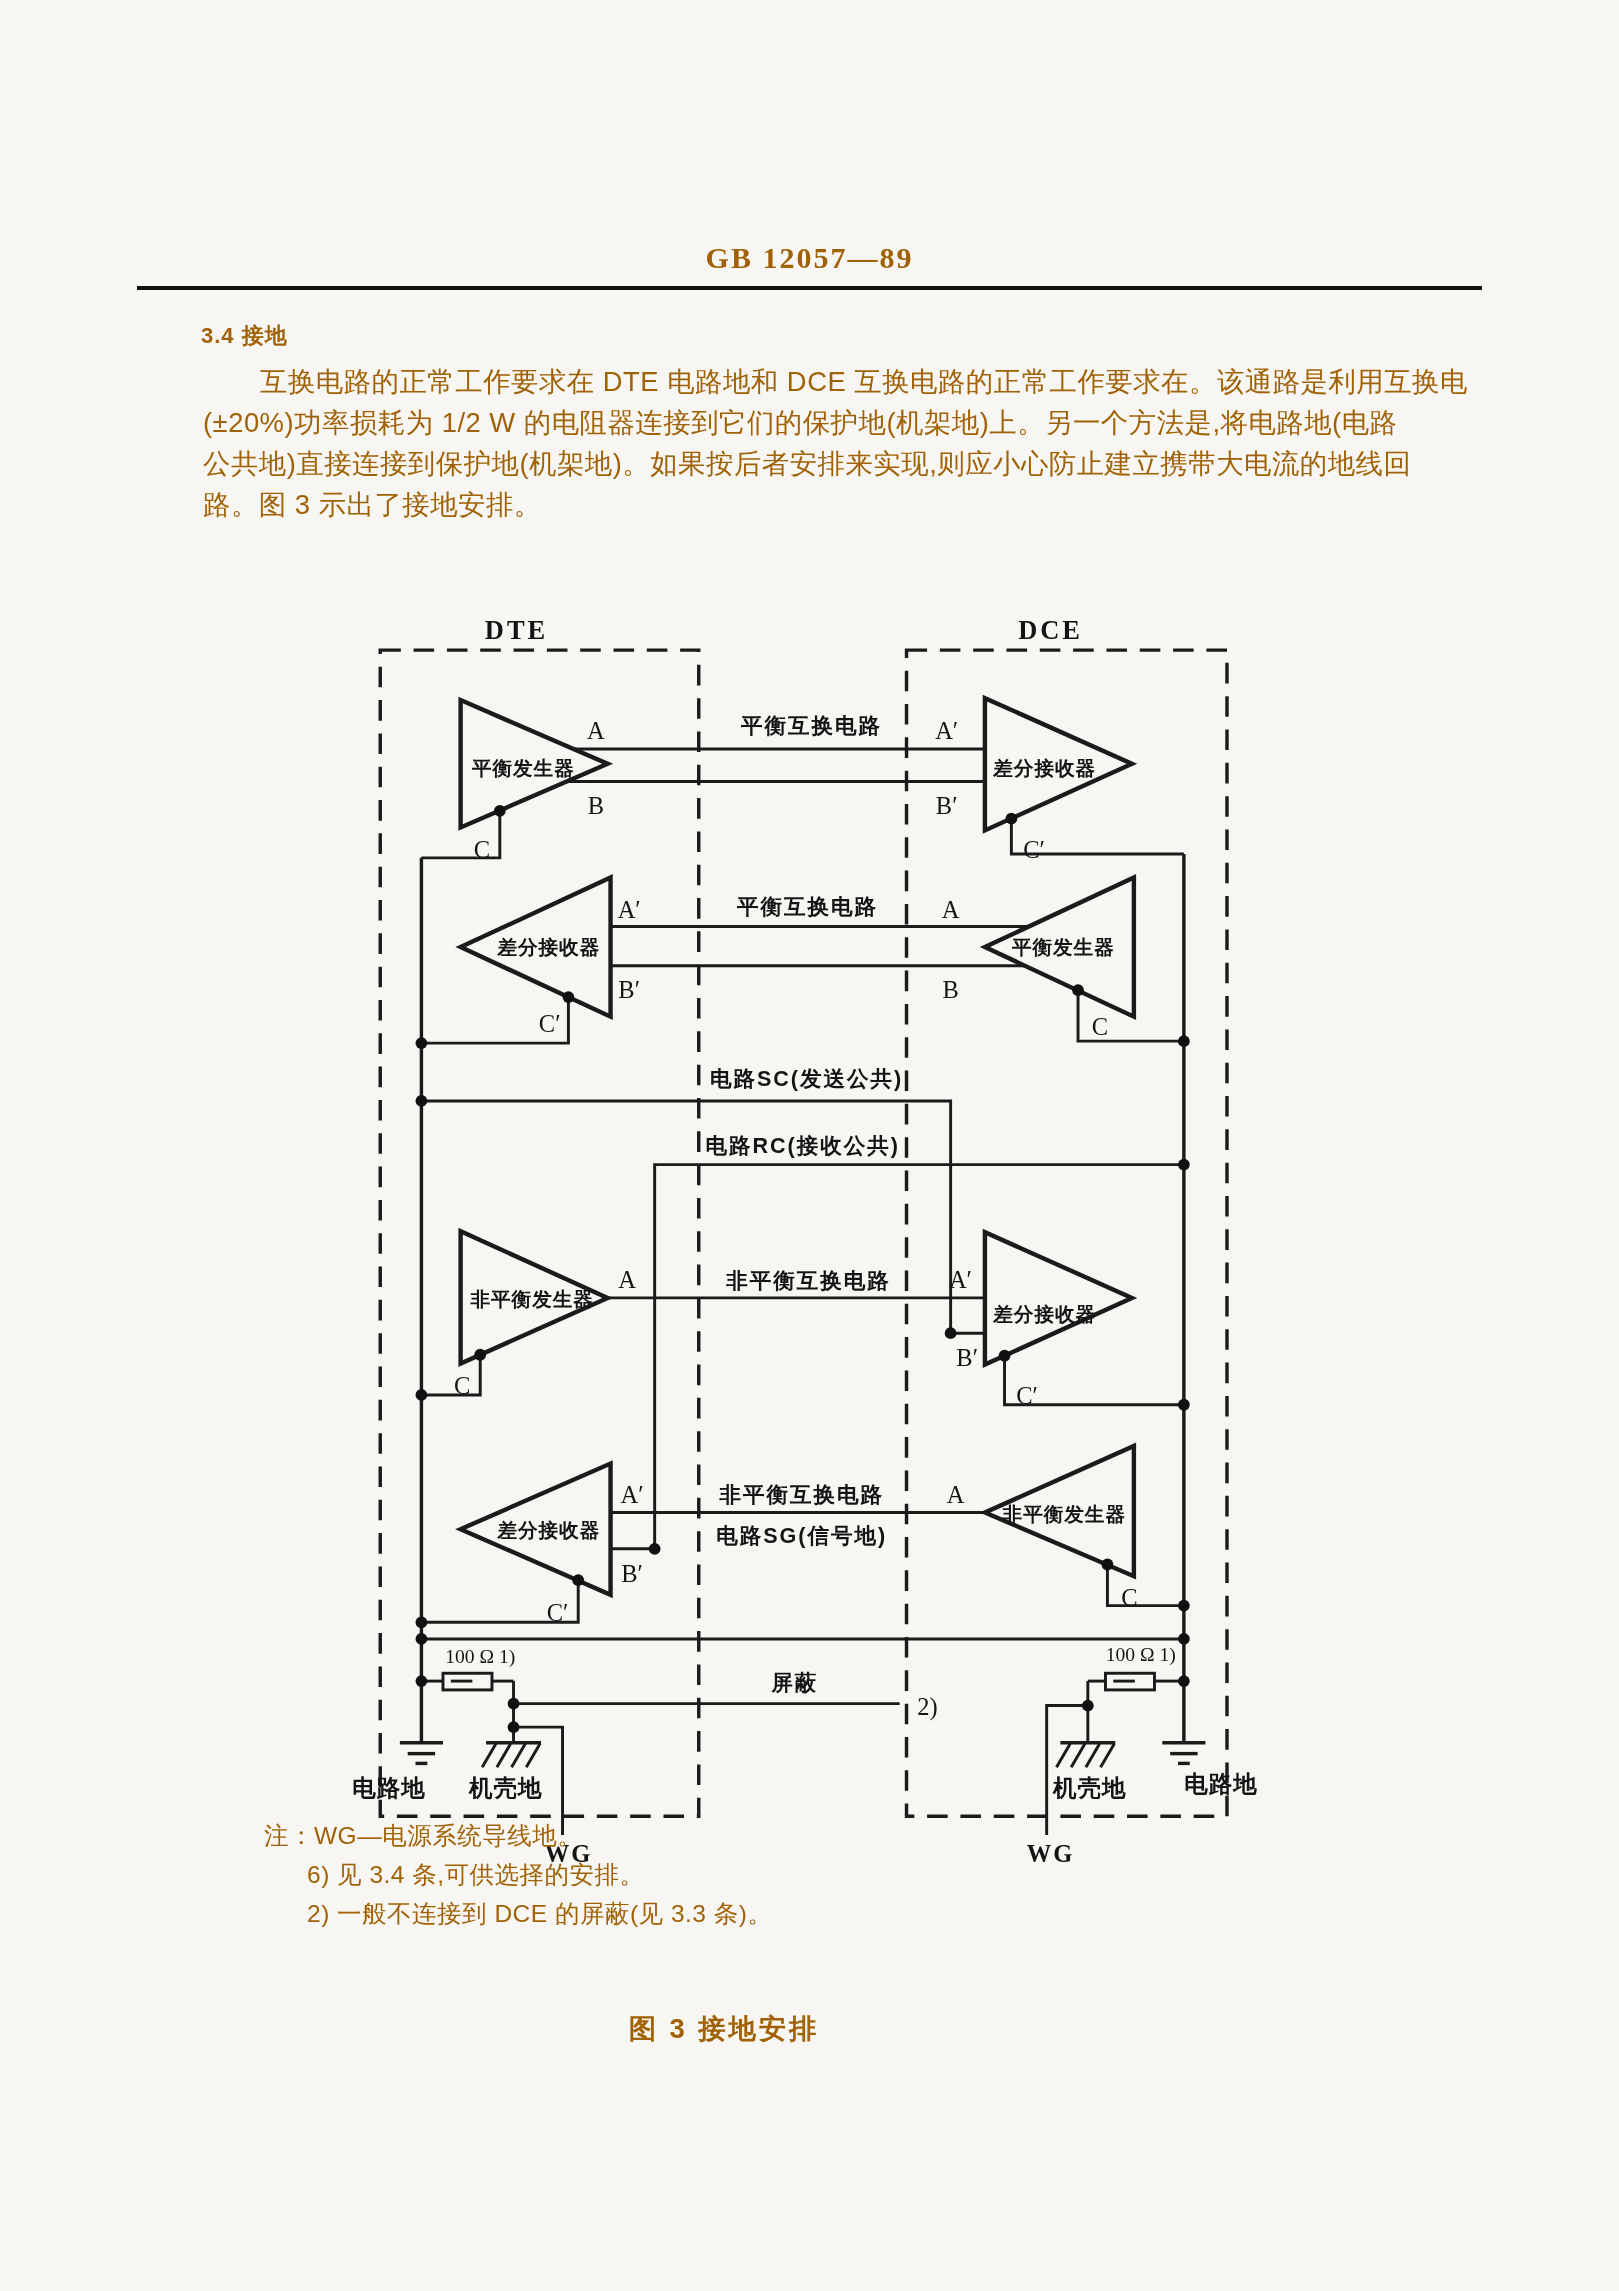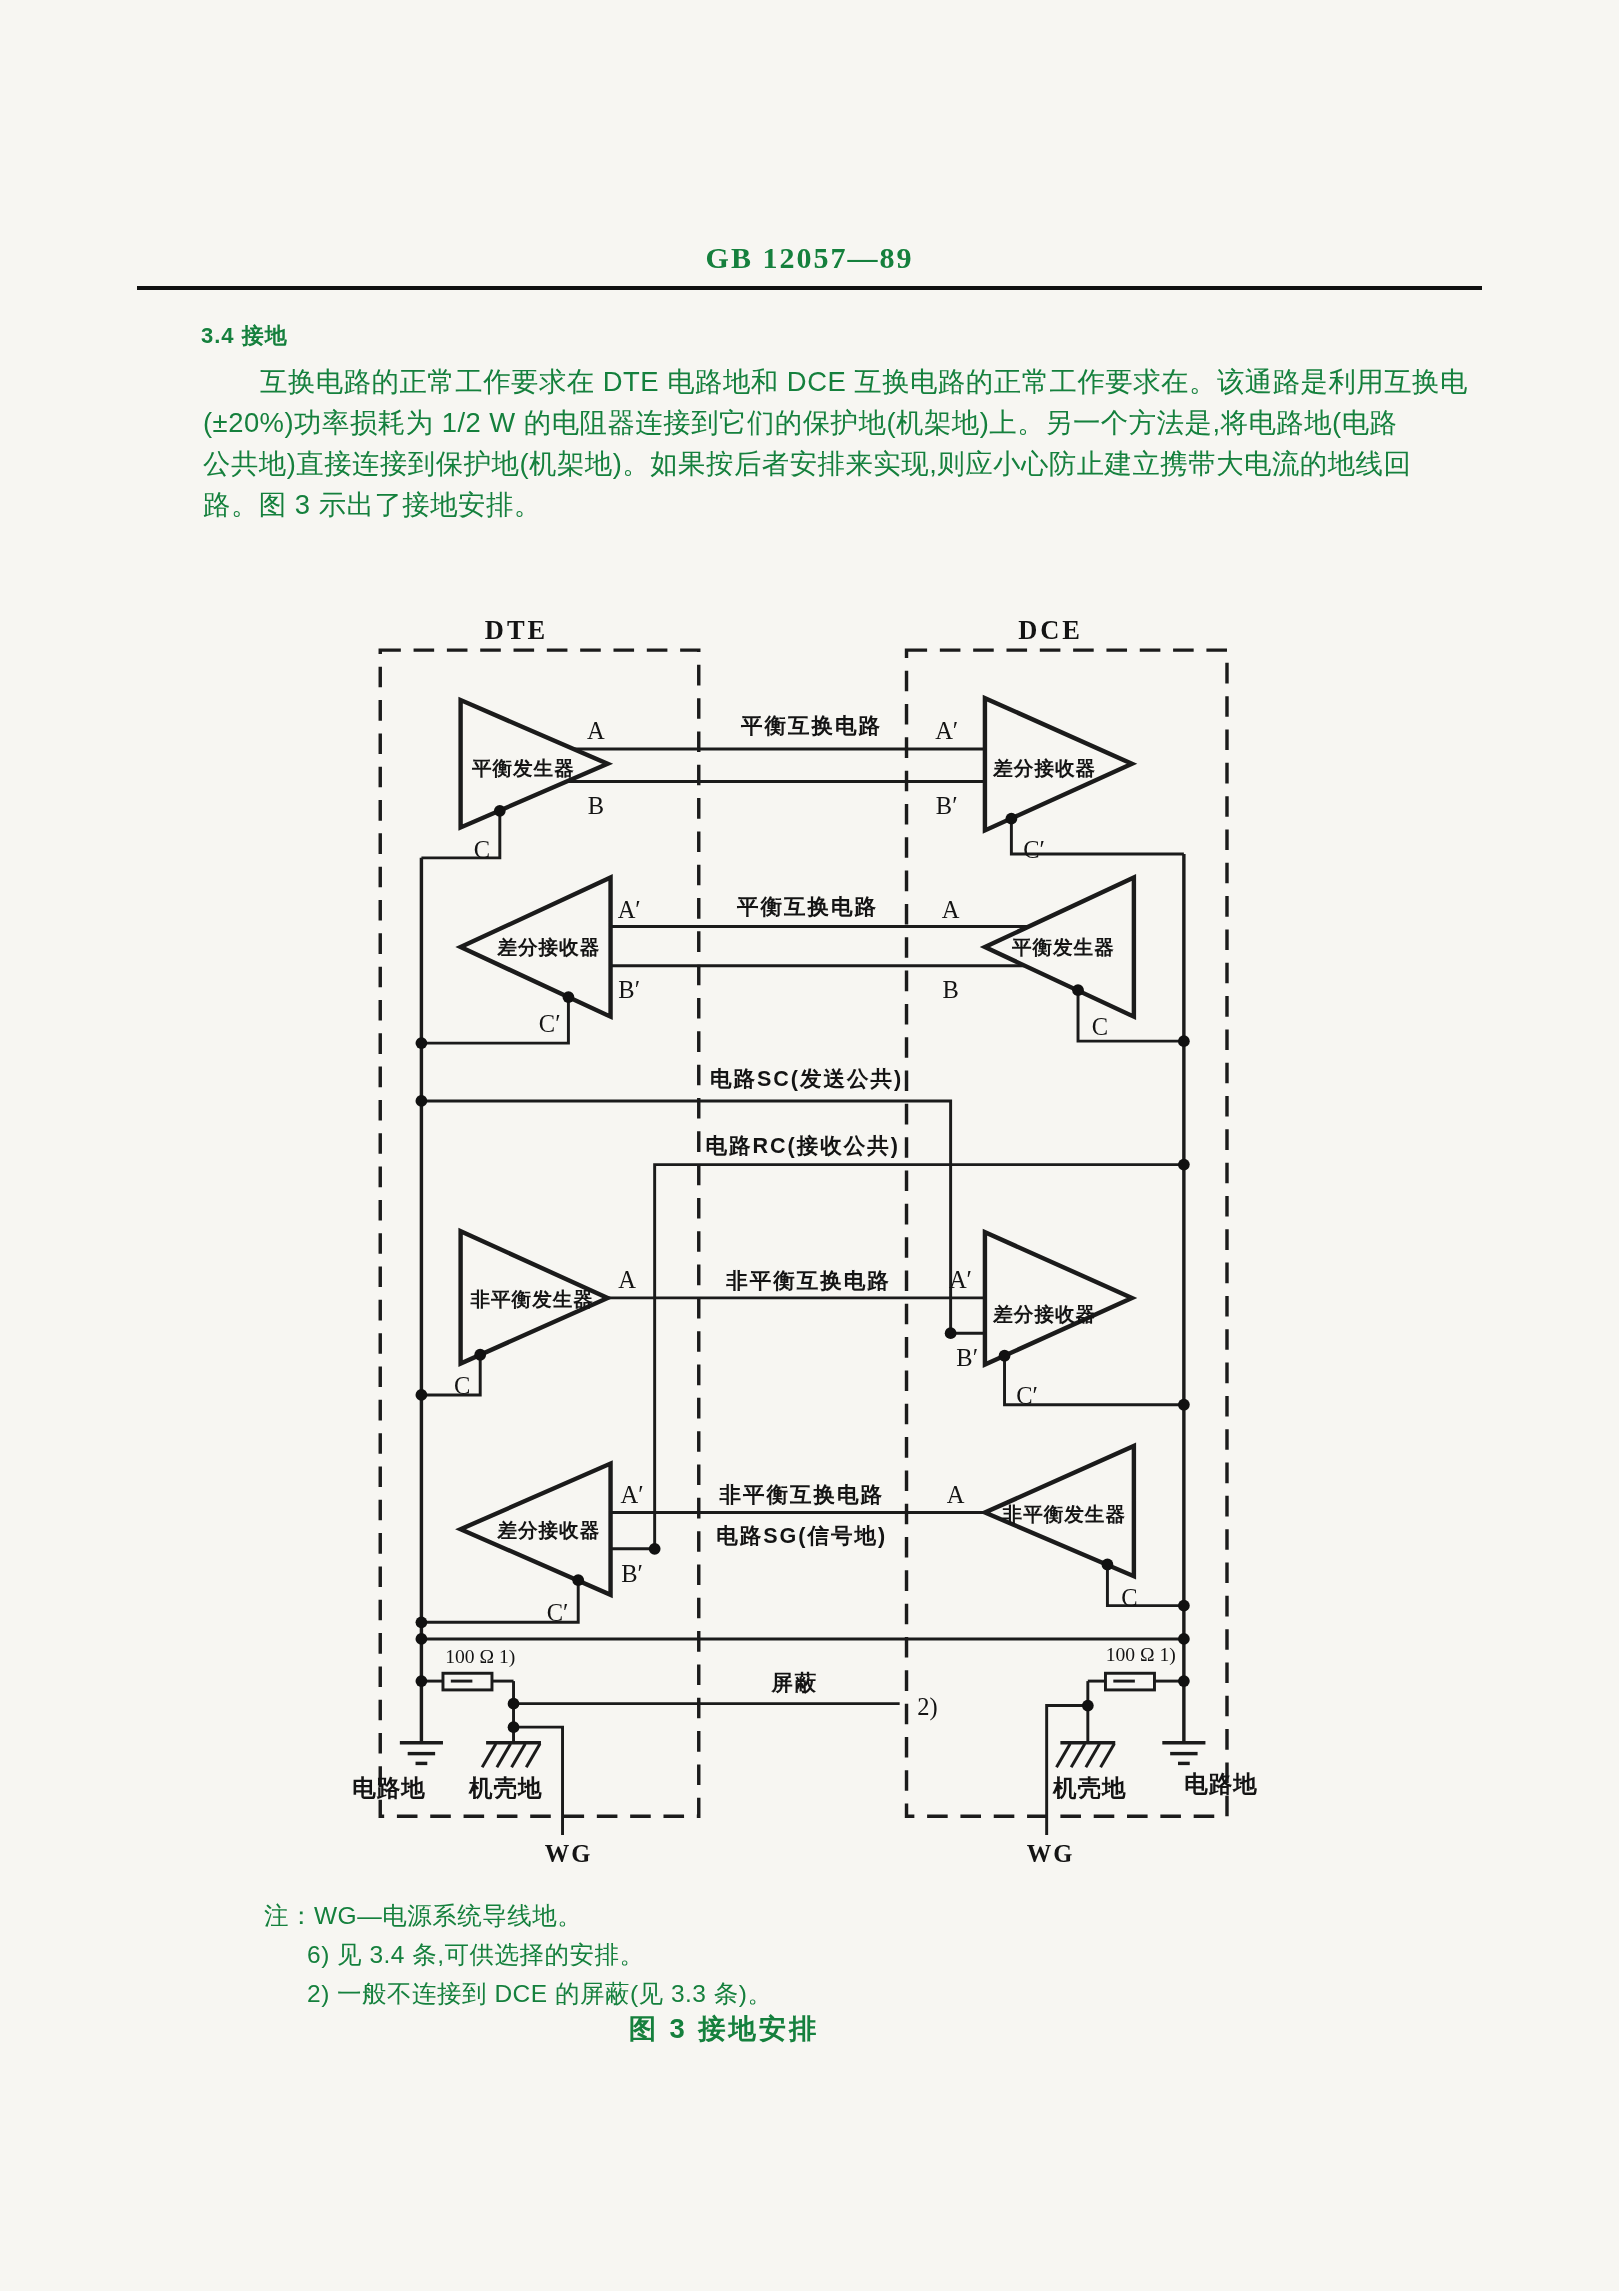--- a/index.html
+++ b/index.html
@@ -1,35 +1,35 @@
 <!DOCTYPE html>
 <html><head>
 <meta charset="utf-8">
 <style>
   html,body{margin:0;padding:0;background:#888;}
   .page{
     position:relative;width:1619px;height:2292px;background:#f7f6f2;
-    font-family:"Liberation Sans",sans-serif;color:#15803d;overflow:hidden;
+    font-family:"Liberation Sans",sans-serif;color:#a16207;overflow:hidden;
   }
   .hdr{
     position:absolute;left:0;top:241px;width:100%;text-align:center;
     font-family:"Liberation Serif",serif;font-weight:bold;font-size:30px;letter-spacing:2px;
   }
   .rule{position:absolute;left:137px;top:286px;width:1345px;height:3.9px;background:#111;}
   .sect{
     position:absolute;left:201px;top:321px;font-size:22px;font-weight:bold;letter-spacing:1px;
   }
   .para{
     position:absolute;left:203px;top:361px;width:1289px;
     font-size:27.4px;line-height:41px;letter-spacing:0.5px;
   }
   .para .ln{white-space:nowrap;}
   .para .indent{padding-left:57px;}
   .notes{
-    position:absolute;left:264px;top:1896px;font-size:24.5px;line-height:39px;letter-spacing:0.5px;
+    position:absolute;left:264px;top:1816px;font-size:24.5px;line-height:39px;letter-spacing:0.5px;
   }
   .notes .n-sub{padding-left:43px;}
   .caption{
     position:absolute;left:0;top:2011px;width:1448px;text-align:center;
     font-size:27.4px;font-weight:bold;letter-spacing:2.9px;
   }
   svg{position:absolute;left:0;top:0;}
   svg text{fill:#141414;}
   .t-box{font-family:"Liberation Serif",serif;font-weight:bold;font-size:27px;letter-spacing:3px;text-anchor:middle;}
   .t-pin{font-family:"Liberation Serif",serif;font-size:25px;text-anchor:middle;}

